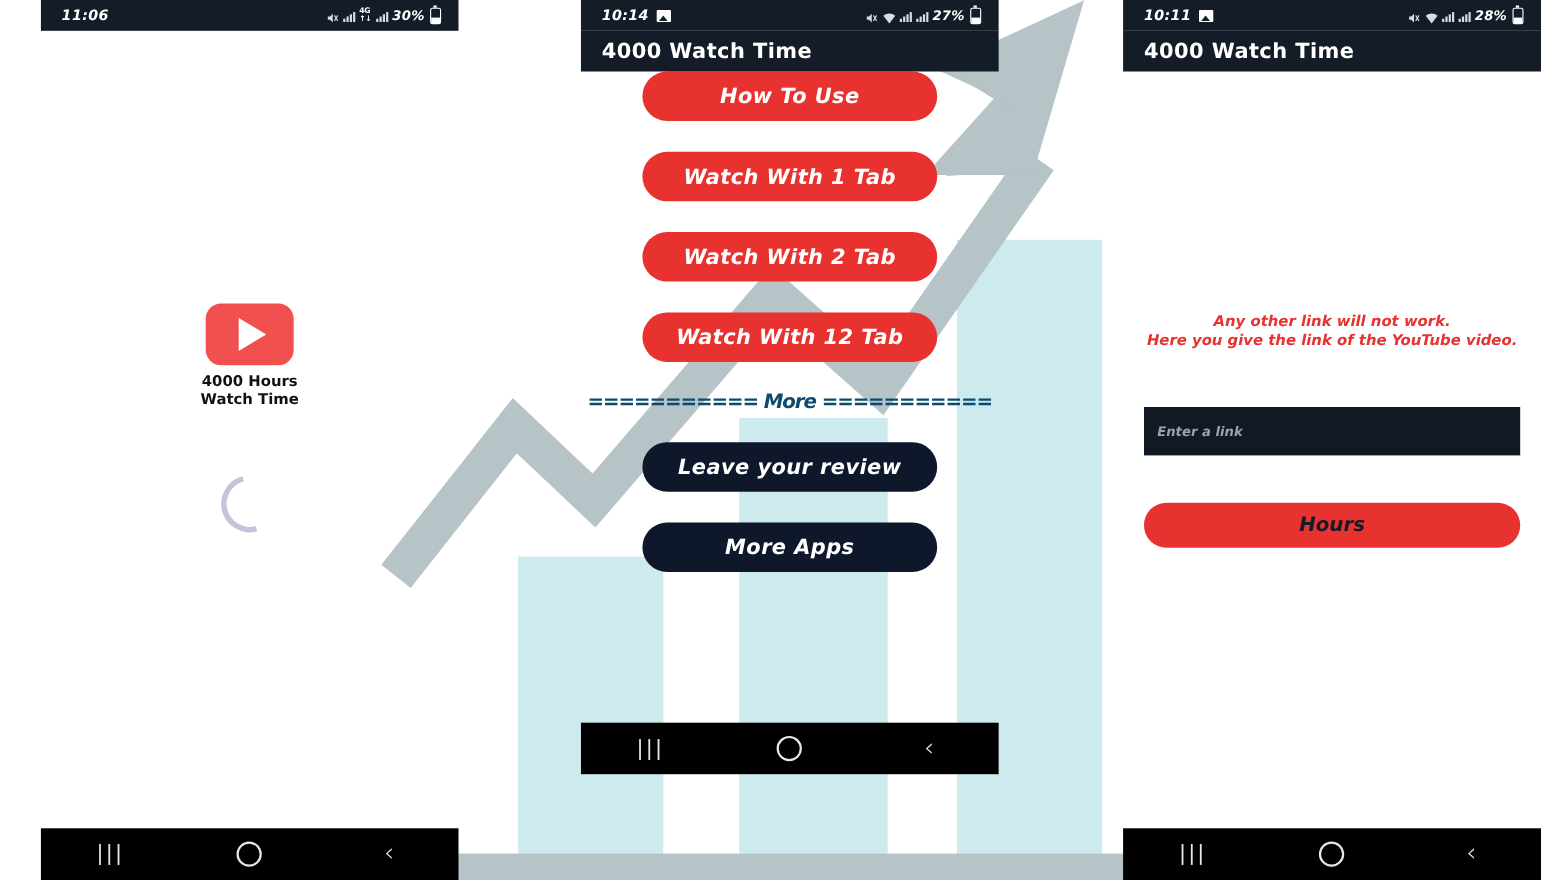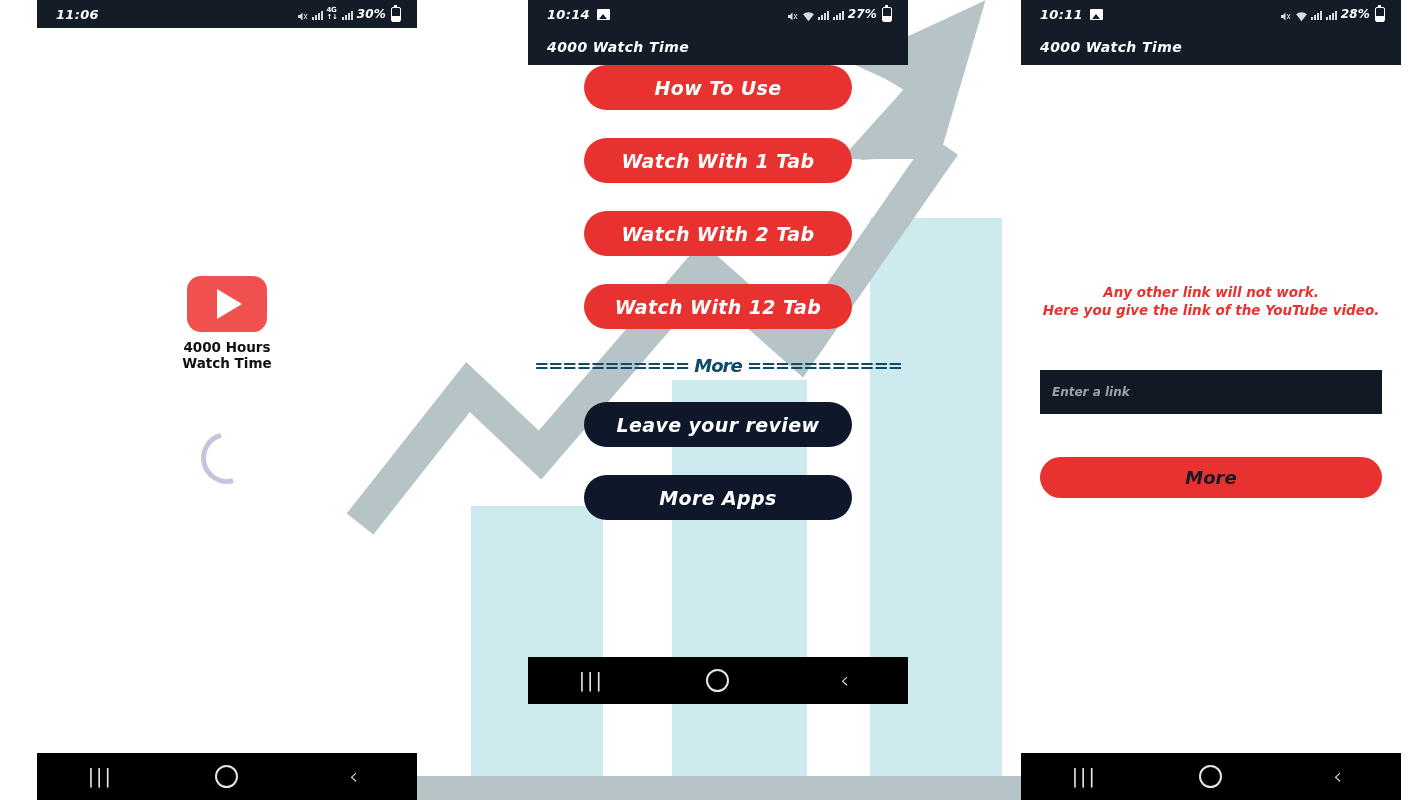--- a/index.html
+++ b/index.html
@@ -82,21 +82,21 @@
 
   
   .appbar{
     position:absolute;left:0;top:28px;width:100%;height:37px;
     background:#131c27;color:#ffffff;
     display:flex;align-items:center;
     z-index:3;
   }
   .appbar-title{
     margin-left:19px;
-    font-size:14px;font-style:italic;font-weight:600;
+    font-size:19px;font-weight:600;
     letter-spacing:.4px;
     font-family:"DejaVu Sans", sans-serif;
   }
 
   
   .navbar{
     position:absolute;left:0;bottom:0;width:100%;height:47px;
     background:#000000;
     display:flex;align-items:center;justify-content:space-around;
     z-index:6;
@@ -361,21 +361,21 @@
     <span class="appbar-title">4000 Watch Time</span>
   </div>
 
   <div class="link-note">
     <div>Any other link will not work.</div>
     <div>Here you give the link of the YouTube video.</div>
   </div>
 
   <input class="link-input" type="text" placeholder="Enter a link" style="">
 
-  <button class="start-btn">More</button>
+  <button class="start-btn">Hours</button>
 
   <div class="navbar">
     <div class="nav-btn nav-recents">|||</div>
     <div class="nav-btn">
         <span class="nav-home"></span>
       </div>
     <div class="nav-btn nav-back">‹</div>
   </div>
 </div>
 

